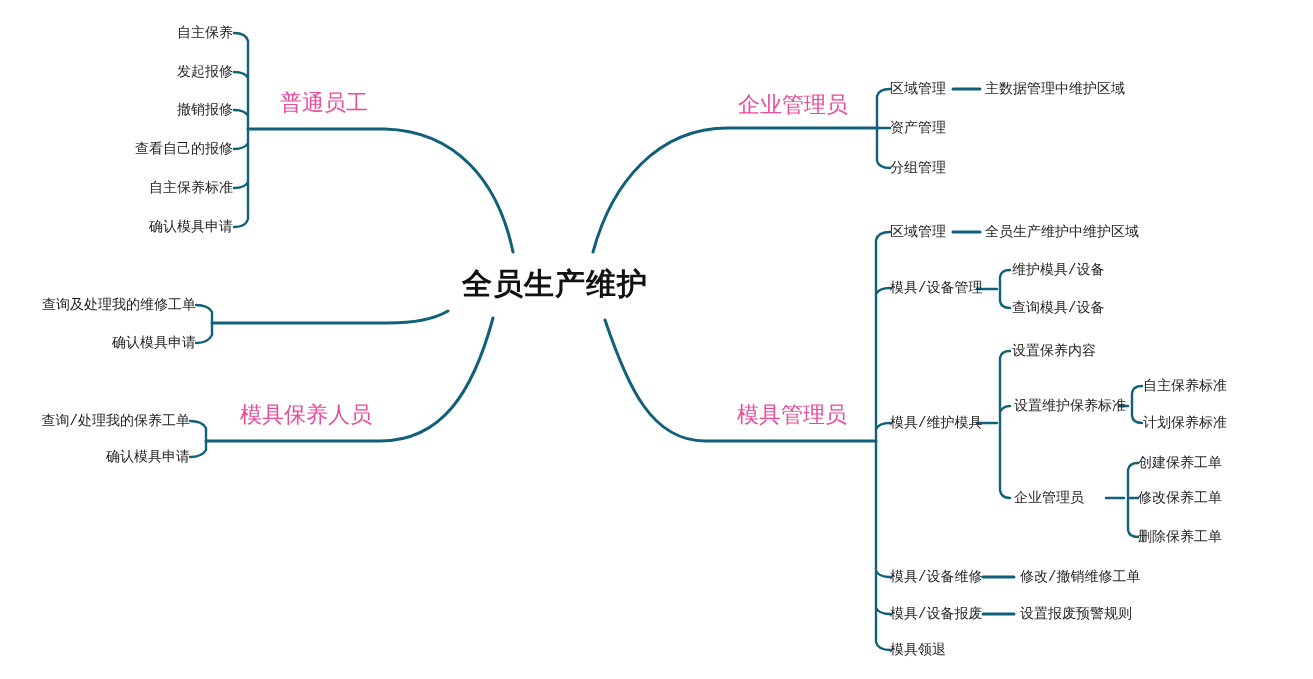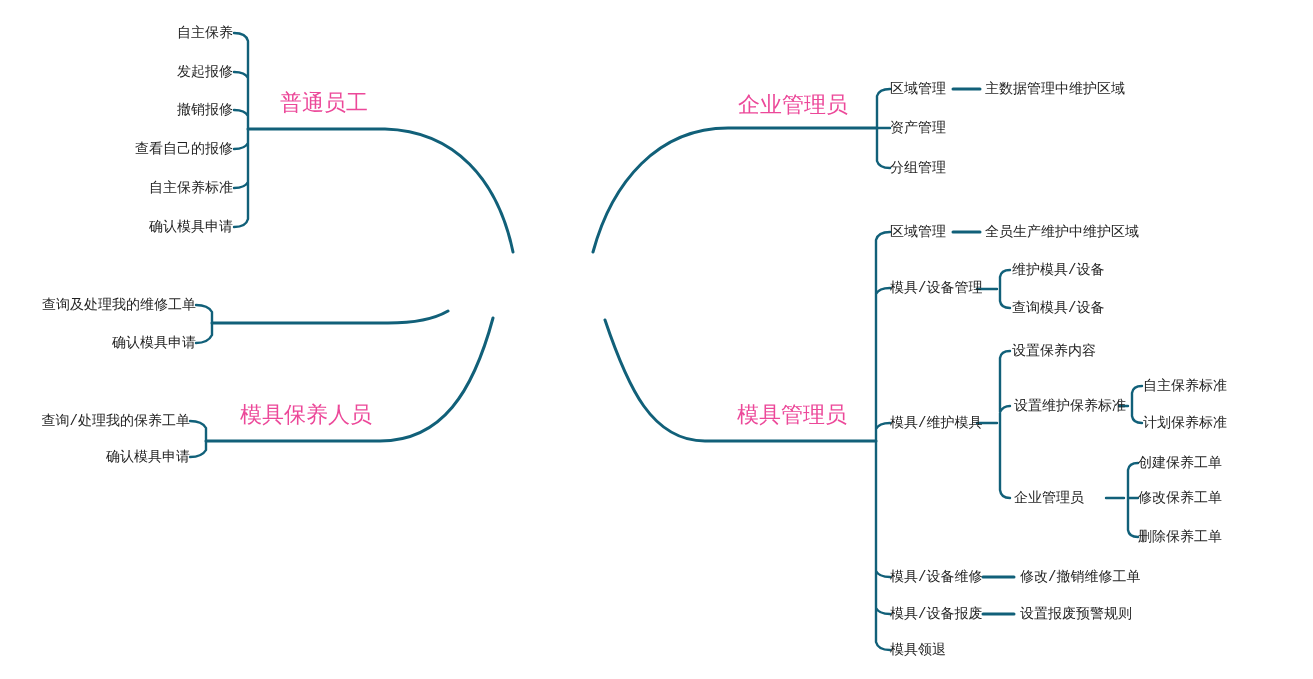--- a/index.html
+++ b/index.html
@@ -44,20 +44,21 @@
     </g>
 
     <g stroke-width="3">
       <path d="M 953 89 L 980 89"></path>
       <path d="M 953 232 L 980 232"></path>
       <path d="M 983 577 L 1014 577"></path>
       <path d="M 983 614 L 1014 614"></path>
     </g>
   </svg>
 
+  <div class="node root" style="left:462px;top:266px">全员生产维护</div>
 
   <div class="node role" style="left:280px;top:89px">普通员工</div>
   <div class="node leaf r" style="right:1080px;top:24px">自主保养</div>
   <div class="node leaf r" style="right:1080px;top:63px">发起报修</div>
   <div class="node leaf r" style="right:1080px;top:101px">撤销报修</div>
   <div class="node leaf r" style="right:1080px;top:140px">查看自己的报修</div>
   <div class="node leaf r" style="right:1080px;top:179px">自主保养标准</div>
   <div class="node leaf r" style="right:1080px;top:218px">确认模具申请</div>
 
   <div class="node leaf r" style="right:1117px;top:296px">查询及处理我的维修工单</div>

